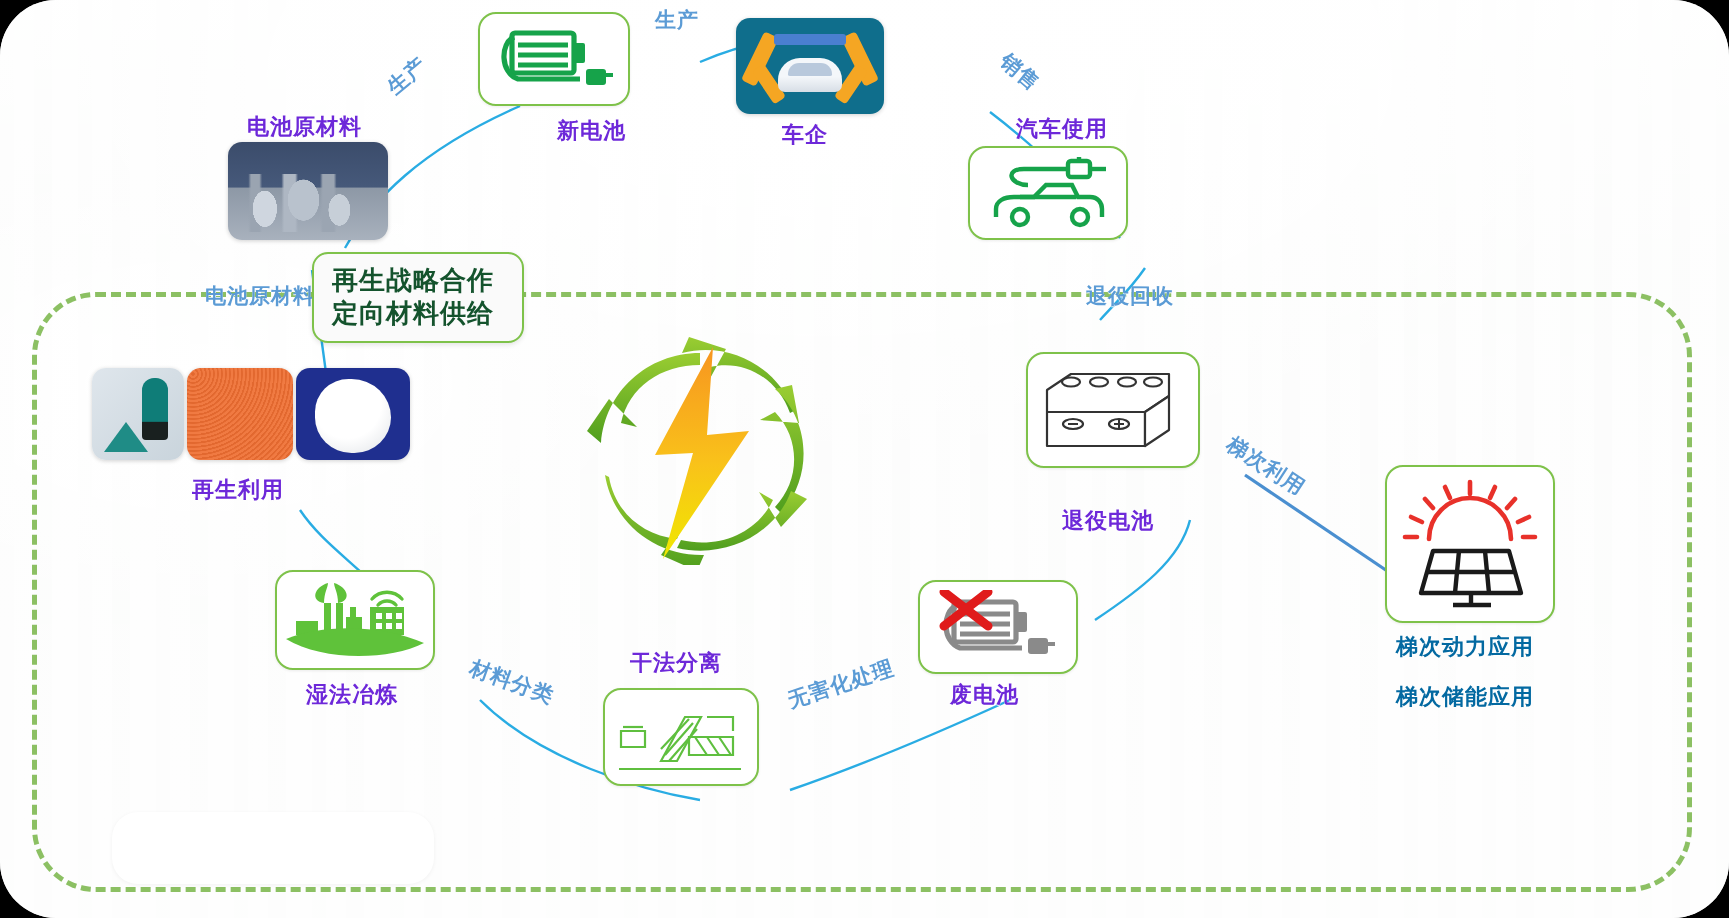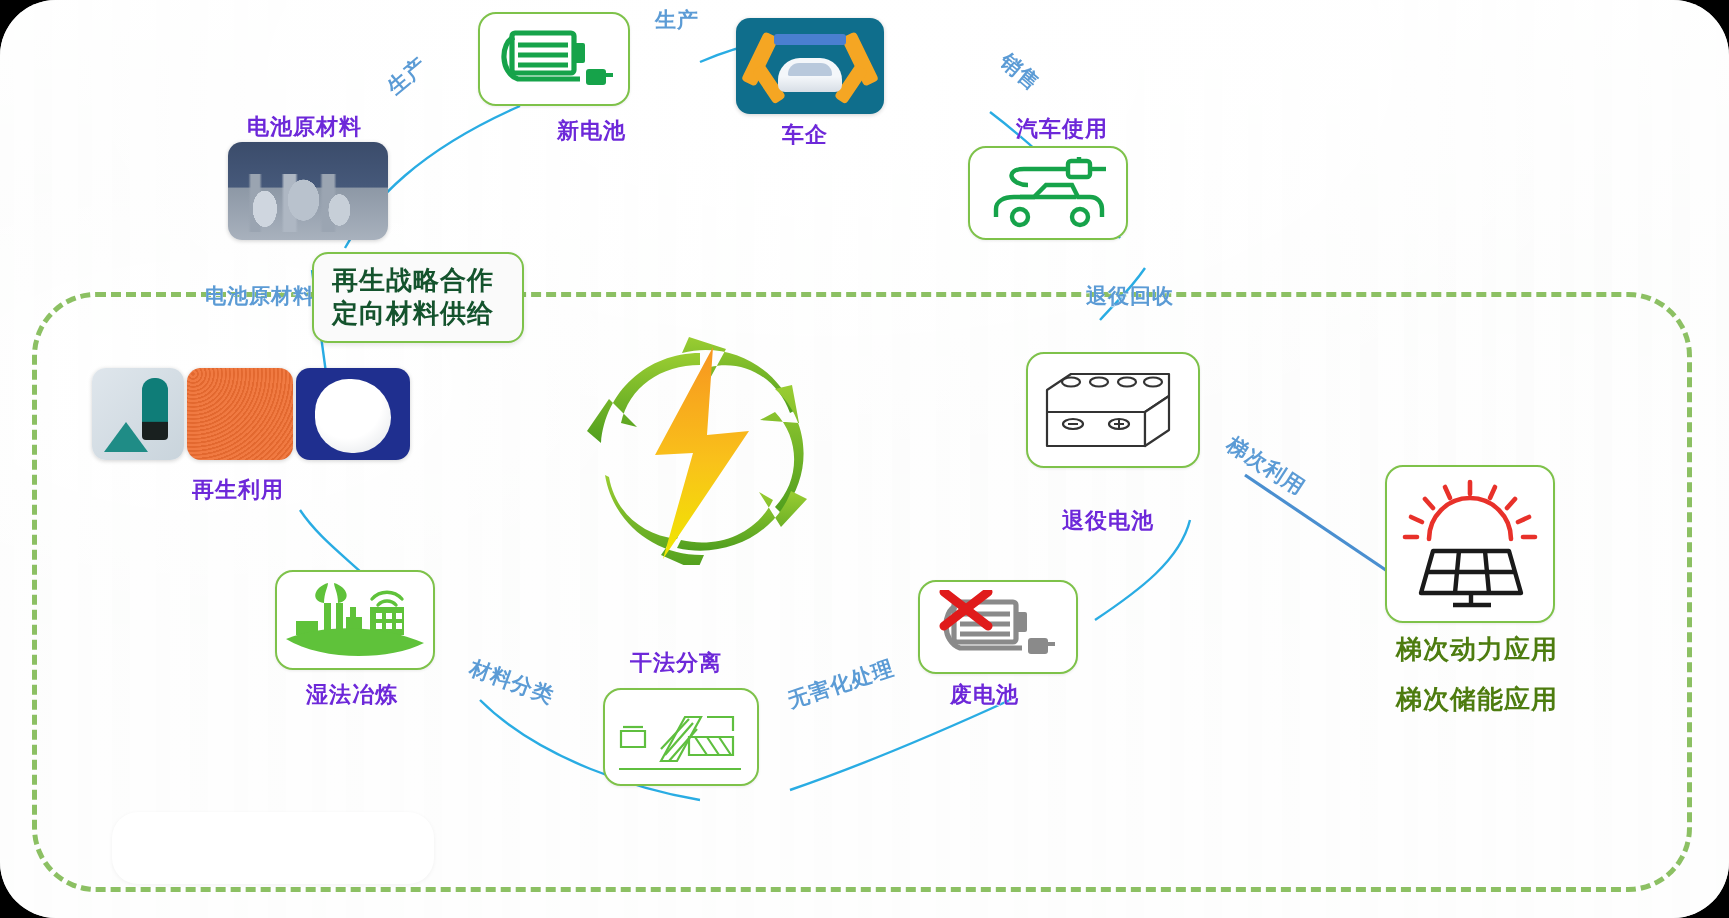--- a/index.html
+++ b/index.html
@@ -31,21 +31,21 @@
         box-shadow:0 1px 3px rgba(0,0,0,.08);box-sizing:border-box;}
   .photo{border-radius:14px;overflow:hidden;box-shadow:0 1px 4px rgba(0,0,0,.18);}
 
   .nlabel{position:absolute;white-space:nowrap;font-weight:700;
           color:#6d28d9;font-size:22px;letter-spacing:1px;
           text-shadow:0 1px 0 rgba(255,255,255,.9);}
   .elabel{position:absolute;white-space:nowrap;font-weight:700;
           color:#5b9bd5;font-size:21px;letter-spacing:1px;
           text-shadow:0 1px 0 rgba(255,255,255,.9);}
   .plabel{position:absolute;white-space:nowrap;font-weight:700;
-          color:#4d7c0f;font-size:26px;letter-spacing:1px;
+          color:#0369a1;font-size:22px;letter-spacing:1px;
           text-shadow:0 1px 0 rgba(255,255,255,.9);}
 
   .callout{position:absolute;background:#fafafa;border:2.5px solid #7ec24a;
     border-radius:16px;padding:10px 18px;box-sizing:border-box;
     box-shadow:0 2px 5px rgba(0,0,0,.10);}
   .callout div{color:#14532d;font-weight:700;font-size:26px;line-height:1.28;
     letter-spacing:1px;white-space:nowrap;text-align:left;}
 
   .empty-box{position:absolute;background:#fff;border-radius:26px;
     box-shadow:0 1px 4px rgba(0,0,0,.05);}

